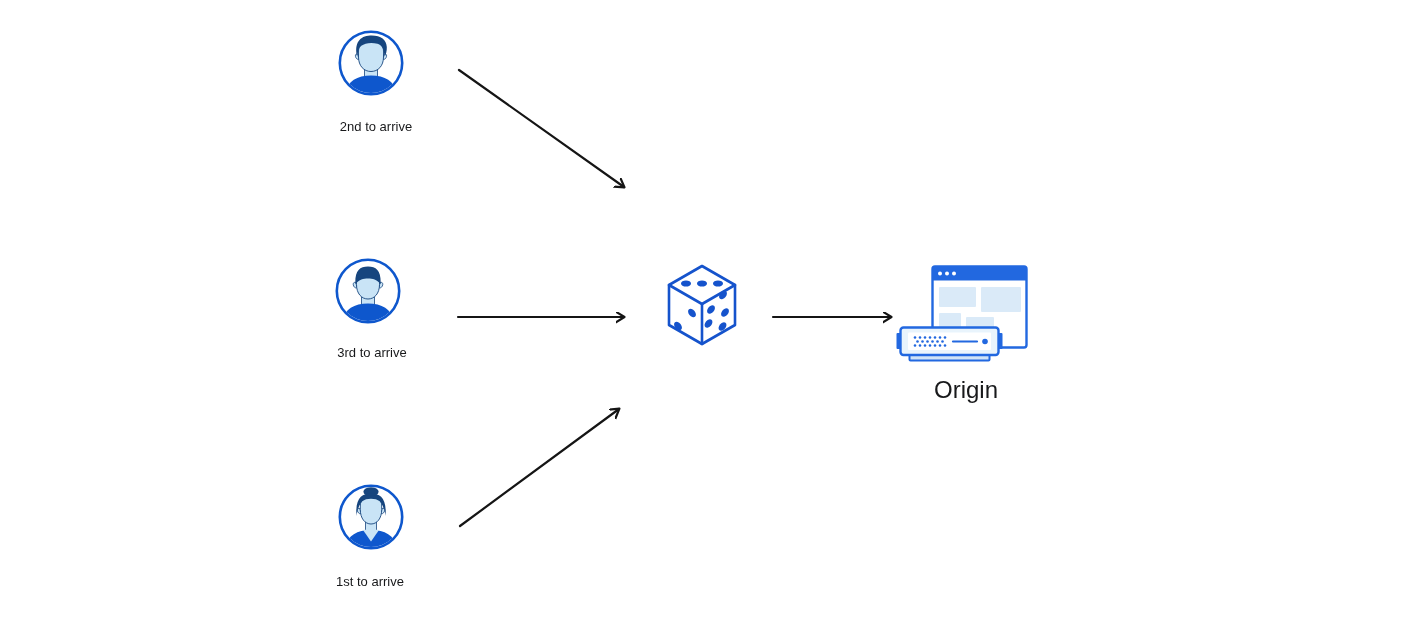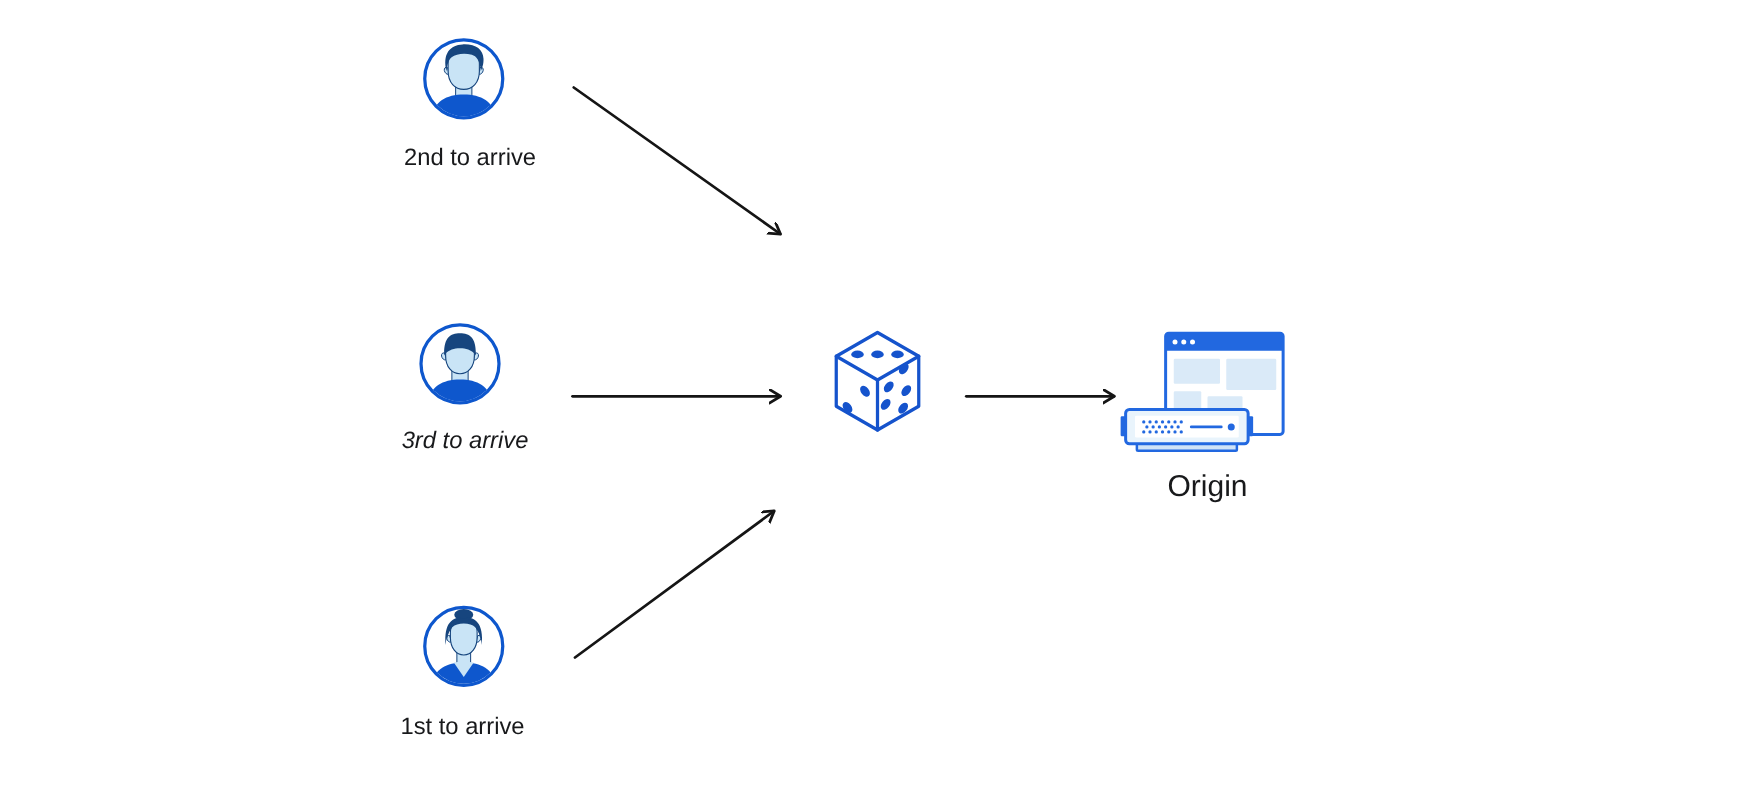--- a/index.html
+++ b/index.html
@@ -3,21 +3,21 @@
 <meta charset="utf-8">
 <style>
   html,body{margin:0;padding:0;background:#ffffff;}
   .canvas{
     position:relative;width:1405px;height:633px;background:#ffffff;
     font-family:"Liberation Sans",sans-serif;overflow:hidden;
   }
   .abs{position:absolute;}
   .node-label{
     position:absolute;transform:translateX(-50%);
-    font-size:19px;line-height:22px;color:#18191b;white-space:nowrap;
+    font-size:13px;line-height:22px;color:#18191b;white-space:nowrap;
   }
   svg{display:block;}
   .arrow-layer{position:absolute;left:0;top:0;pointer-events:none;}
 </style>
 </head>
 <body>
 
 <div class="canvas">
 
   <div class="abs" style="left:338px;top:30px;width:66px;height:66px;">
@@ -51,21 +51,21 @@
       <g clip-path="url(#av2clip)">
         <path d="M26.5 35 h13 v12 h-13 z" fill="#c9e4f6" stroke="#16457e" stroke-width="0.8"></path>
         <path d="M7 66 C8 52 18 45.5 33 45.5 C48 45.5 58 52 59 66 Z" fill="#0e57cd"></path>
         <path d="M20.8 24.5 C17.8 23.5 17.4 27.3 19.6 29.3 C20.7 30.3 22 30 22 29.1 Z" fill="#c9e4f6" stroke="#16457e" stroke-width="0.8"></path>
         <path d="M45.2 24.5 C48.2 23.5 48.6 27.3 46.4 29.3 C45.3 30.3 44 30 44 29.1 Z" fill="#c9e4f6" stroke="#16457e" stroke-width="0.8"></path>
         <path d="M21.5 22 C21.5 14.5 26 11.5 33 11.5 C40 11.5 44.5 14.5 44.5 22 L44.5 26.5 C44.5 35.5 39.5 41 33 41 C26.5 41 21.5 35.5 21.5 26.5 Z" fill="#c9e4f6" stroke="#16457e" stroke-width="0.9"></path>
         <path d="M20.3 24.5 C20.3 12.5 25 8.6 33 8.6 C41 8.6 45.7 12.5 45.7 24.5 L45.7 26 C41.5 21.5 37.8 20.6 33 20.6 C28.2 20.6 24.5 21.5 20.3 26 Z" fill="#16457e"></path>
       </g>
     </svg>
   </div>
-  <div class="node-label" style="left:372px;top:342px;font-style:italic;">3rd to arrive</div>
+  <div class="node-label" style="left:372px;top:342px;">3rd to arrive</div>
 
   <div class="abs" style="left:338px;top:484px;width:66px;height:66px;">
     <svg width="66" height="66" viewBox="0 0 66 66">
       <defs>
           <clipPath id="av3clip">
             <circle cx="33" cy="33" r="30"></circle>
           </clipPath>
         </defs>
       <circle cx="33" cy="33" r="31.2" fill="#ffffff" stroke="#0e57cd" stroke-width="2.6"></circle>
       <g clip-path="url(#av3clip)">

